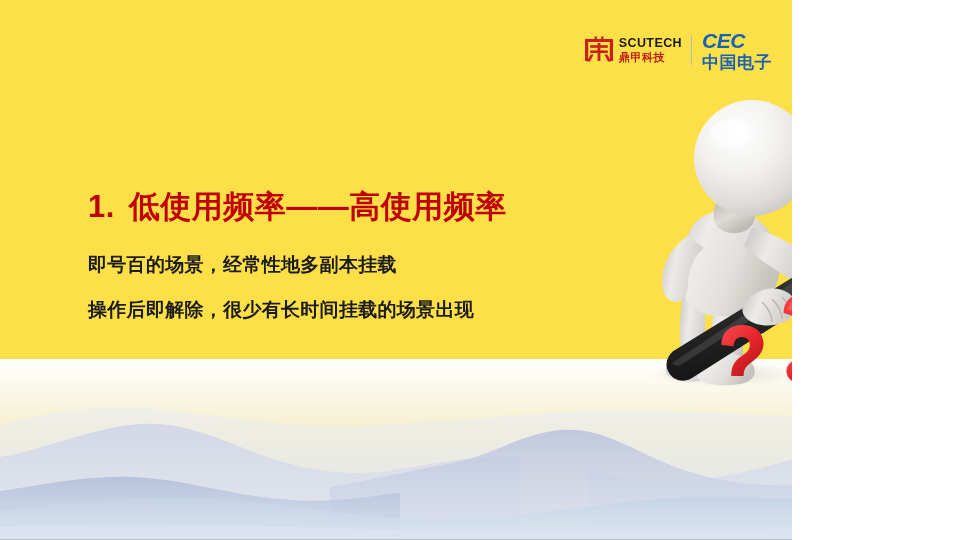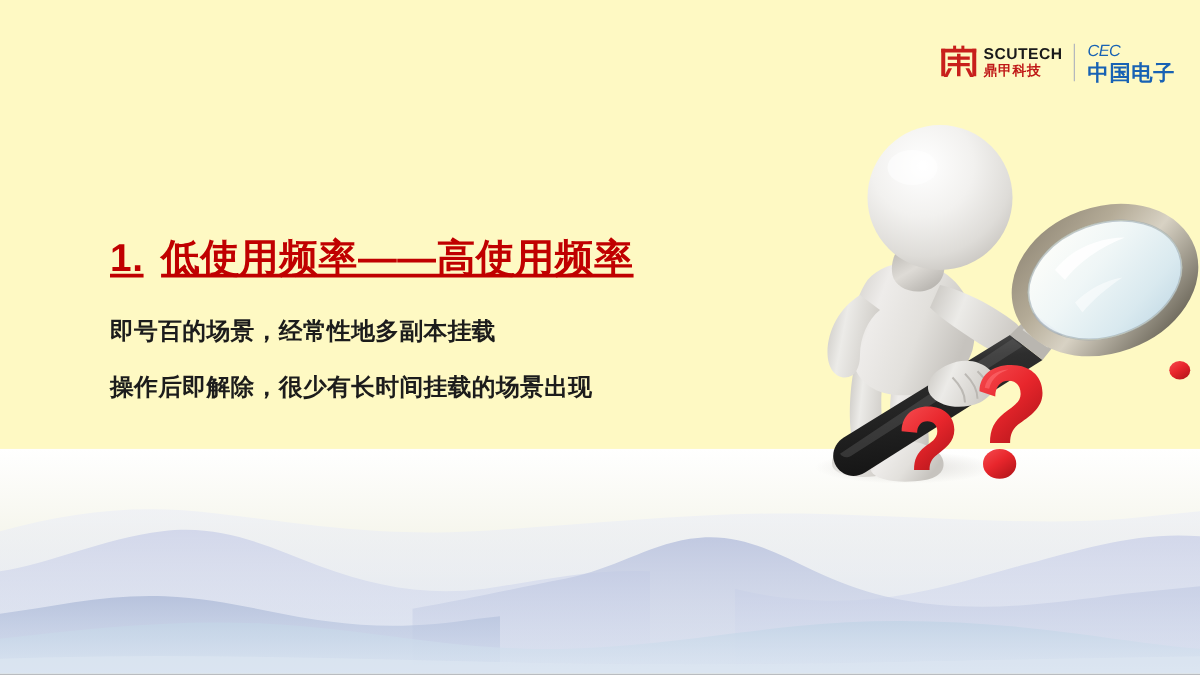--- a/index.html
+++ b/index.html
@@ -6,24 +6,24 @@
     margin: 0;
     padding: 0;
     background: #ffffff;
   }
   body {
     font-family: "Liberation Sans", "DejaVu Sans", sans-serif;
   }
 
   .slide {
     position: relative;
-    width: 960px;
+    width: 792px;
     height: 540px;
     overflow: hidden;
-    background: #fef9c3;
+    background: #fde047;
     border-bottom: 1px solid #b9bcc0;
     box-sizing: border-box;
   }
 
   
   .mountains {
     position: absolute;
     left: 0;
     right: 0;
     bottom: 0;
@@ -96,22 +96,22 @@
     background: #b5b8bd;
     flex: none;
   }
   .cec {
     display: flex;
     flex-direction: column;
     line-height: 1;
     padding-left: 1px;
   }
   .cec-en {
-    font-size: 13px;
-    font-weight: normal;
+    font-size: 21px;
+    font-weight: bold;
     font-style: italic;
     letter-spacing: -0.4px;
     color: #1862b4;
     font-family: "Liberation Sans", "DejaVu Sans", sans-serif;
   }
   .cec-cn {
     font-size: 17px;
     font-weight: bold;
     letter-spacing: 0.5px;
     color: #1862b4;
@@ -121,21 +121,20 @@
   
   .heading {
     position: absolute;
     left: 88px;
     top: 186px;
     font-size: 31px;
     font-weight: bold;
     color: #c00000;
     letter-spacing: 0.5px;
     white-space: nowrap;
-    text-decoration: underline;
   }
   .heading .num {
     margin-right: 14px;
   }
   .body-line {
     position: absolute;
     left: 88px;
     font-size: 19px;
     font-weight: bold;
     color: #1c1c1c;

